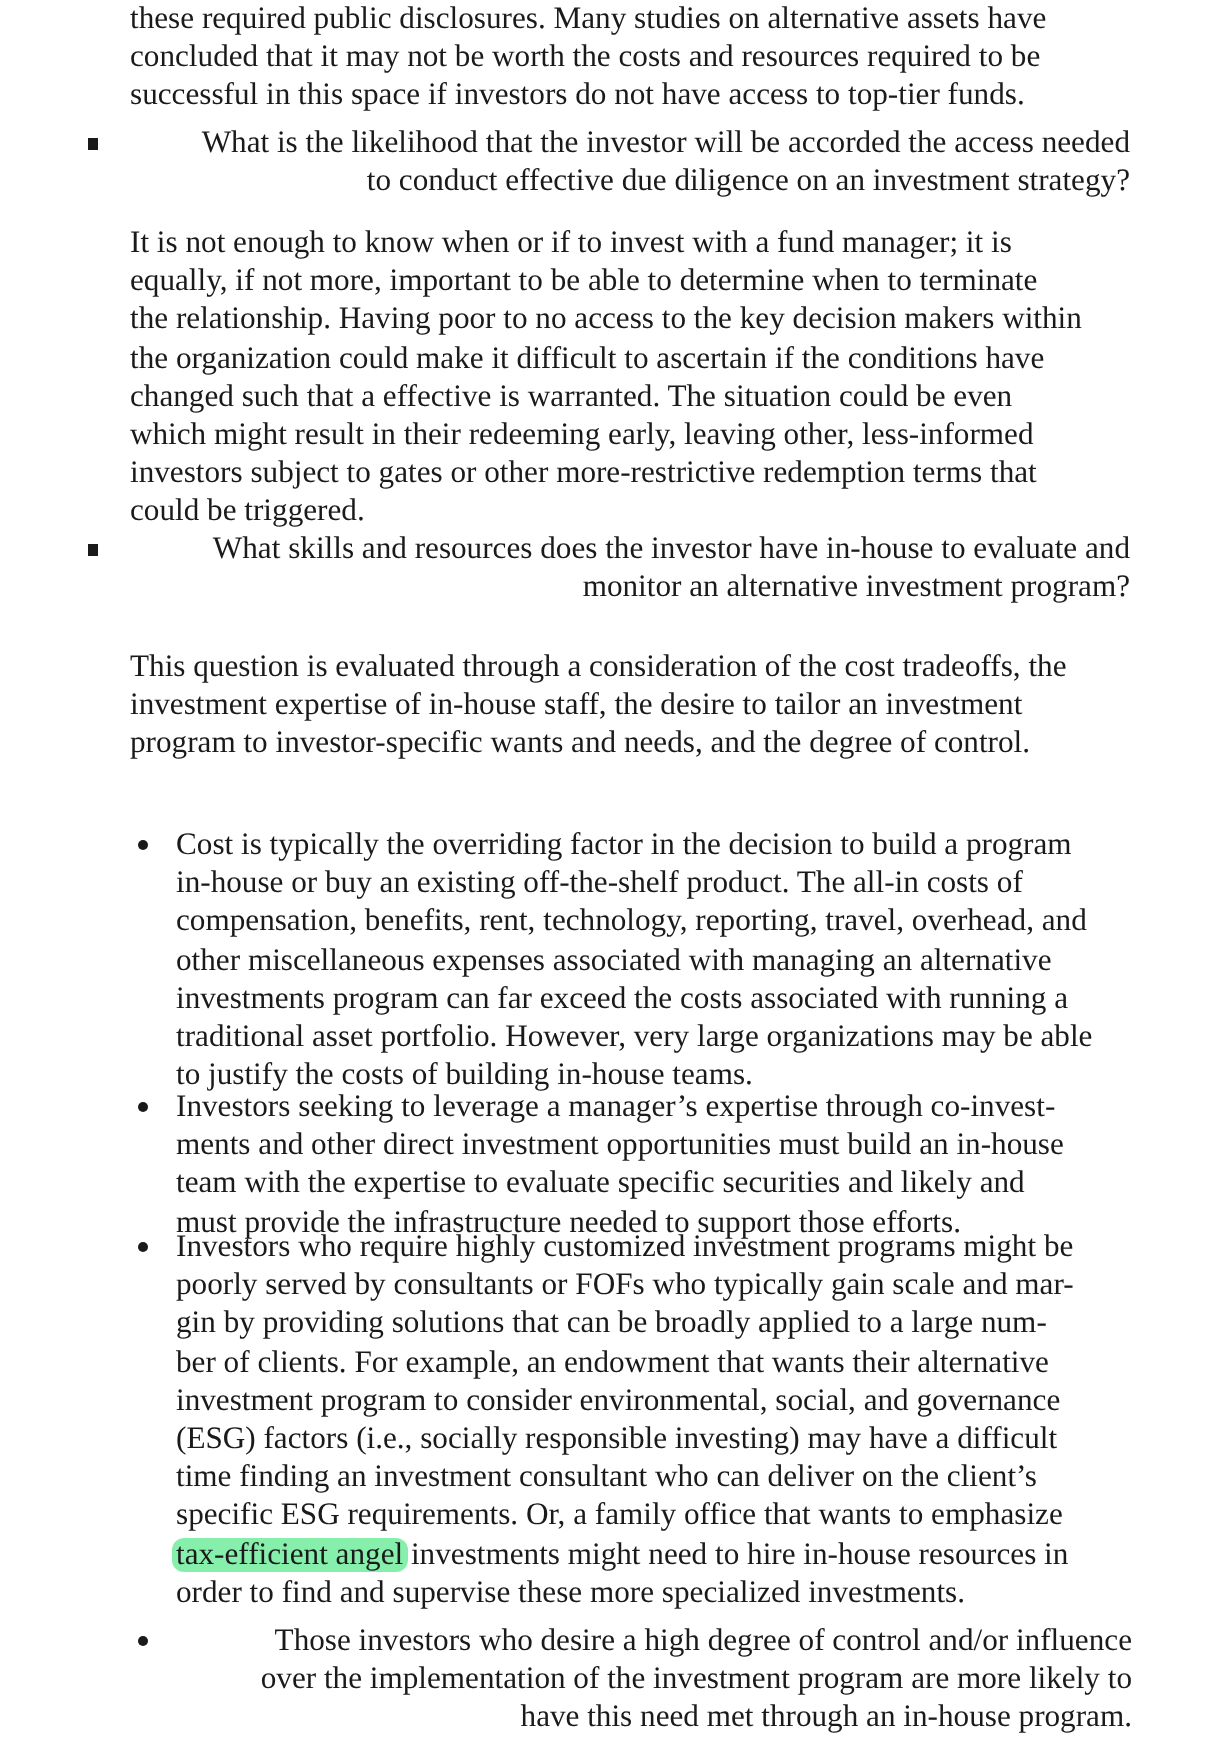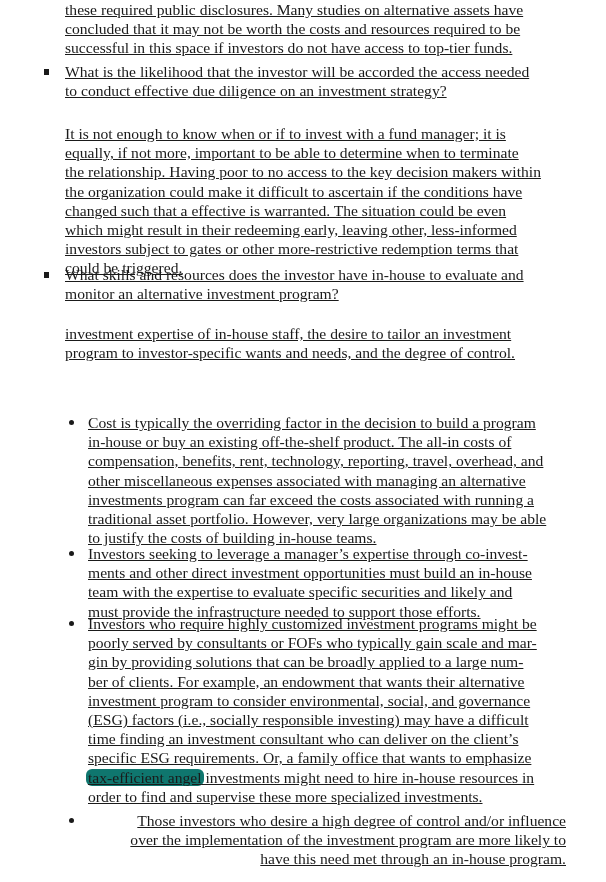--- a/index.html
+++ b/index.html
@@ -3,66 +3,67 @@
 <meta charset="utf-8">
 <style>
   html, body { margin: 0; padding: 0; background: #ffffff; }
   body {
     width: 606px; height: 882px; overflow: hidden; position: relative;
     font-family: "Liberation Serif", "DejaVu Serif", serif;
     font-size: 15.6px; line-height: 19.2px; color: #1a1a1a;
   }
   .page { position: absolute; left: 0; top: 0; width: 606px; }
   .para { position: absolute; left: 65px; width: 500px; margin: 0; }
-  .sq-item { position: absolute; left: 65px; width: 500px; margin: 0; }
+  .sq-item { position: absolute; left: 65px; width: 500px; margin: 0; text-align: right; }
   .sq-bullet {
     position: absolute; left: -21px; top: 7px; width: 5px; height: 6px; background: #1a1a1a;
   }
   .rd-item { position: absolute; left: 88px; width: 478px; margin: 0; }
   .rd-bullet {
     position: absolute; left: -19px; top: 7px; width: 5px; height: 5px; border-radius: 50%; background: #1a1a1a;
   }
-  .hl { background: #0f766e; border-radius: 6px; padding: 0 2px; margin: 0 -2px; }
-  .line { display: block; white-space: nowrap; text-decoration: underline; }
+  .hl { background: #86efac; border-radius: 6px; padding: 0 2px; margin: 0 -2px; }
+  .line { display: block; white-space: nowrap; }
 </style>
 </head>
 <body>
 
 <div class="page">
 
   <p class="para" style="top:0px;">
     <span class="line">these required public disclosures. Many studies on alternative assets have</span>
     <span class="line">concluded that it may not be worth the costs and resources required to be</span>
     <span class="line">successful in this space if investors do not have access to top-tier funds.</span>
   </p>
 
   <div class="sq-item" style="top:62px;">
     <span class="sq-bullet"></span>
     <span class="line">What is the likelihood that the investor will be accorded the access needed</span>
     <span class="line">to conduct effective due diligence on an investment strategy?</span>
   </div>
 
-  <p class="para" style="top:124px;">
+  <p class="para" style="top:112px;">
     <span class="line">It is not enough to know when or if to invest with a fund manager; it is</span>
     <span class="line">equally, if not more, important to be able to determine when to terminate</span>
     <span class="line">the relationship. Having poor to no access to the key decision makers within</span>
     <span class="line">the organization could make it difficult to ascertain if the conditions have</span>
     <span class="line">changed such that a effective is warranted. The situation could be even</span>
     <span class="line">which might result in their redeeming early, leaving other, less-informed</span>
     <span class="line">investors subject to gates or other more-restrictive redemption terms that</span>
     <span class="line">could be triggered.</span>
   </p>
 
   <div class="sq-item" style="top:265px;">
     <span class="sq-bullet"></span>
     <span class="line">What skills and resources does the investor have in-house to evaluate and</span>
     <span class="line">monitor an alternative investment program?</span>
   </div>
 
   <p class="para" style="top:324px;">
+    <span class="line">This question is evaluated through a consideration of the cost tradeoffs, the</span>
     <span class="line">investment expertise of in-house staff, the desire to tailor an investment</span>
     <span class="line">program to investor-specific wants and needs, and the degree of control.</span>
   </p>
 
   <div class="rd-item" style="top:413px;">
     <span class="rd-bullet"></span>
     <span class="line">Cost is typically the overriding factor in the decision to build a program</span>
     <span class="line">in-house or buy an existing off-the-shelf product. The all-in costs of</span>
     <span class="line">compensation, benefits, rent, technology, reporting, travel, overhead, and</span>
     <span class="line">other miscellaneous expenses associated with managing an alternative</span>

